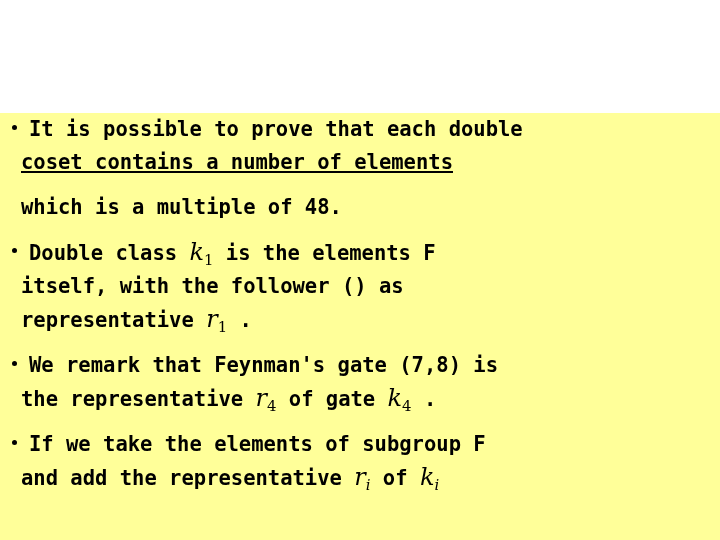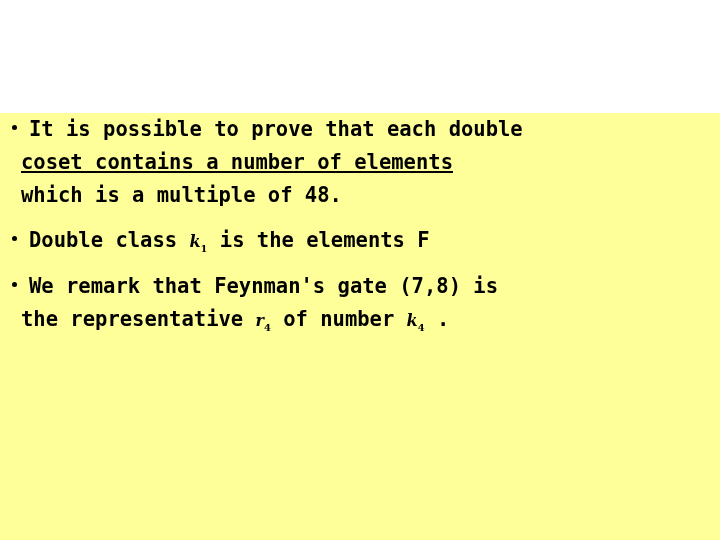--- a/index.html
+++ b/index.html
@@ -70,22 +70,22 @@
     color: #000000;
     white-space: pre;
     letter-spacing: 0px;
   }
   .bullet-line.cont {
     margin-left: -8px;
   }
   .mathvar {
     font-family: "DejaVu Serif", serif;
     font-style: italic;
-    font-weight: bold;
-    font-size: 16px;
+    font-weight: normal;
+    font-size: 24px;
   }
   .mathvar sub {
     font-family: "DejaVu Serif", serif;
     font-style: normal;
     font-size: 0.62em;
     vertical-align: baseline;
     position: relative;
     top: 5px;
     line-height: 0;
   }
@@ -99,26 +99,33 @@
 <div id="slide">
 
   <div id="top-band" style="background: rgb(255, 255, 255);"></div>
   <div id="body-band" style="background: rgb(255, 255, 153);"></div>
 
   <ul id="bullet-list">
       <li class="bullet-item">
         <span class="bullet-marker" style="background: rgb(0, 0, 0);"></span>
         <span class="bullet-line" style="color: rgb(0, 0, 0);"><span>It is possible to prove that each double</span></span>
         <span class="bullet-line cont" style="color: rgb(0, 0, 0); text-decoration: underline;"><span>coset contains a number of elements</span></span>
-        <span class="bullet-line cont" style="color: rgb(0, 0, 0);"><span>which is a multiple of 48.</span></span>
+        <span class="bullet-line cont" style="color: rgb(0, 0, 0); margin-top: 12px;"><span>which is a multiple of 48.</span></span>
       </li>
       <li class="bullet-item">
         <span class="bullet-marker" style="background: rgb(0, 0, 0);"></span>
         <span class="bullet-line" style="color: rgb(0, 0, 0);"><span>Double class </span><span class="mathvar">k<sub>1</sub></span><span> is the elements F</span></span>
+        <span class="bullet-line cont" style="color: rgb(0, 0, 0);"><span>itself, with the follower () as</span></span>
+        <span class="bullet-line cont" style="color: rgb(0, 0, 0);"><span>representative </span><span class="mathvar">r<sub>1</sub></span><span> .</span></span>
       </li>
       <li class="bullet-item">
         <span class="bullet-marker" style="background: rgb(0, 0, 0);"></span>
         <span class="bullet-line" style="color: rgb(0, 0, 0);"><span>We remark that Feynman's gate (7,8) is</span></span>
-        <span class="bullet-line cont" style="color: rgb(0, 0, 0);"><span>the representative </span><span class="mathvar">r<sub>4</sub></span><span> of number </span><span class="mathvar">k<sub>4</sub></span><span> .</span></span>
+        <span class="bullet-line cont" style="color: rgb(0, 0, 0);"><span>the representative </span><span class="mathvar">r<sub>4</sub></span><span> of gate </span><span class="mathvar">k<sub>4</sub></span><span> .</span></span>
+      </li>
+      <li class="bullet-item">
+        <span class="bullet-marker" style="background: rgb(0, 0, 0);"></span>
+        <span class="bullet-line" style="color: rgb(0, 0, 0);"><span>If we take the elements of subgroup F</span></span>
+        <span class="bullet-line cont" style="color: rgb(0, 0, 0);"><span>and add the representative </span><span class="mathvar">r<sub class="ital">i</sub></span><span> of </span><span class="mathvar">k<sub class="ital">i</sub></span></span>
       </li>
     </ul>
 
 </div>
 
 </body></html>

